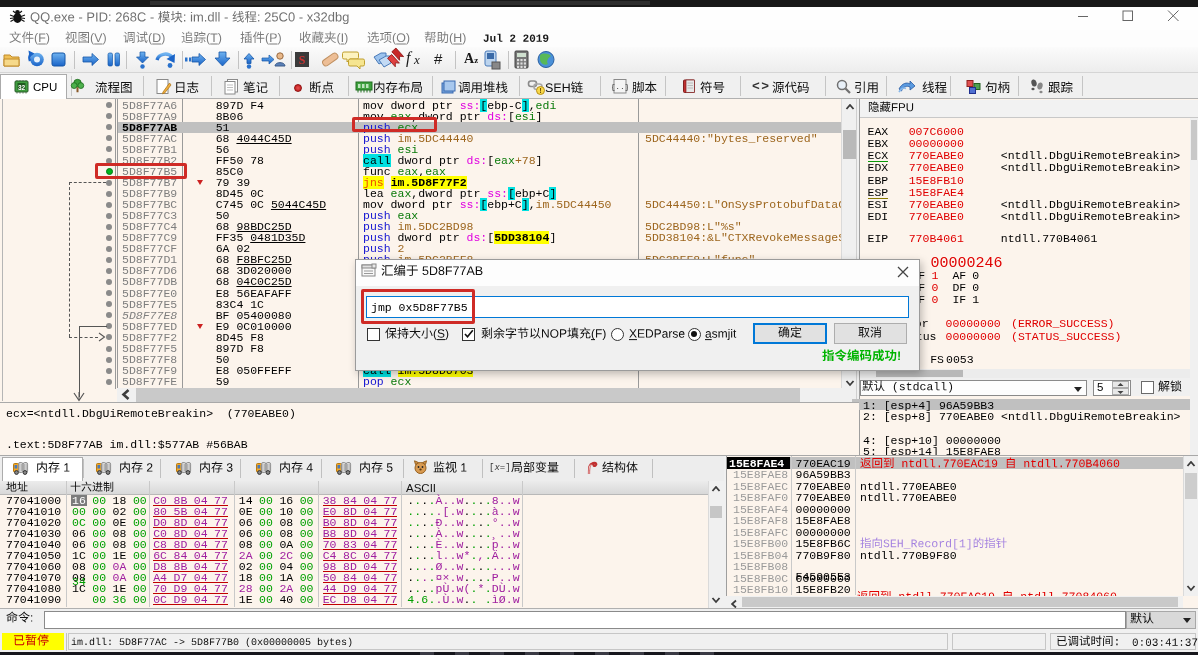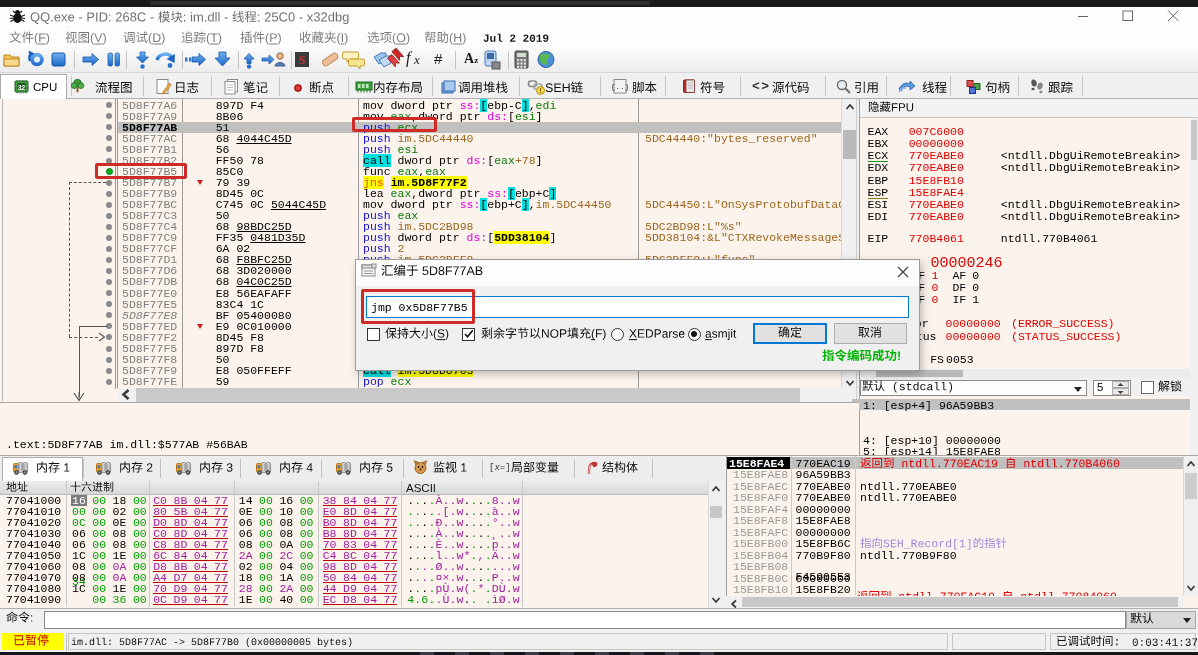--- a/index.html
+++ b/index.html
@@ -492,25 +492,27 @@
     <svg style="position:absolute;left:1115px;top:380.5px" width="11" height="15" viewBox="0 0 11 15">
       <path d="M2.5 5 L5.5 2 L8.5 5 Z" fill="#444"></path>
       <path d="M2.5 10 L5.5 13 L8.5 10 Z" fill="#444"></path>
     </svg>
     <div style="position:absolute;left:1140.5px;top:381px;width:13px;height:13px;background:#fff;border:1px solid #6a6a6a;"></div>
     <svg style="position:absolute;left:1158px;top:381px;overflow:visible;" width="26" height="17">
       <path fill="#111" d="M3.1 3.3V4.7H2.1V3.3ZM3.8 3.3H4.9V4.7H3.8ZM1.9 2.6C2.1 2.2 2.4 1.8 2.5 1.3H4.1C3.9 1.7 3.8 2.2 3.6 2.6ZM2.3 -0.5C1.9 1 1.2 2.4 0.4 3.3C0.6 3.5 0.9 3.7 1.1 3.9L1.3 3.5V5.8C1.3 7.1 1.2 8.9 0.4 10.2C0.6 10.3 0.9 10.5 1.1 10.6C1.6 9.8 1.8 8.7 2 7.7H3.1V9.9H3.8V7.7H4.9V9.5C4.9 9.6 4.8 9.7 4.7 9.7C4.6 9.7 4.3 9.7 3.9 9.7C4 9.9 4.1 10.2 4.1 10.5C4.7 10.5 5.1 10.4 5.3 10.3C5.6 10.2 5.6 9.9 5.6 9.5V2.6H4.4C4.7 2.1 4.9 1.4 5.1 0.9L4.6 0.6L4.5 0.6H2.8C2.9 0.3 3 -0 3.1 -0.3ZM3.1 5.4V7H2C2.1 6.6 2.1 6.1 2.1 5.8V5.4ZM3.8 5.4H4.9V7H3.8ZM7 4.1C6.8 5.1 6.4 6.1 5.9 6.8C6.1 6.9 6.5 7 6.6 7.2C6.8 6.8 7.1 6.4 7.2 6H8.6V7.4H6.1V8.2H8.6V10.5H9.4V8.2H11.5V7.4H9.4V6H11.2V5.2H9.4V4.1H8.6V5.2H7.5C7.6 4.9 7.7 4.5 7.8 4.2ZM6.1 0.1V0.9H7.8C7.6 2 7.1 3 5.9 3.5C6 3.7 6.3 4 6.4 4.2C7.8 3.5 8.4 2.3 8.6 0.9H10.3C10.3 2.3 10.2 2.9 10 3C10 3.1 9.9 3.1 9.7 3.1C9.5 3.1 9.1 3.1 8.6 3.1C8.7 3.3 8.8 3.6 8.8 3.8C9.3 3.9 9.8 3.9 10.1 3.8C10.4 3.8 10.6 3.7 10.7 3.5C11 3.2 11.1 2.5 11.2 0.5C11.2 0.3 11.2 0.1 11.2 0.1Z M19.7 4.2V6.3C19.7 7.5 19.4 9 16.4 9.9C16.6 10.1 16.9 10.4 17 10.6C20.1 9.5 20.5 7.8 20.5 6.3V4.2ZM20.1 8.9C21.1 9.4 22.4 10.1 23 10.5L23.6 9.9C22.9 9.4 21.6 8.8 20.6 8.3ZM17.3 0.3C17.8 0.9 18.2 1.8 18.4 2.4L19.2 2C18.9 1.4 18.5 0.6 18 -0.1ZM22.3 -0C22 0.6 21.5 1.6 21.1 2.1L21.8 2.4C22.2 1.8 22.7 1 23.1 0.3ZM14.1 -0.4C13.8 0.7 13.1 1.8 12.4 2.5C12.5 2.7 12.8 3.1 12.9 3.3C13.3 2.8 13.7 2.3 14 1.7H17V0.9H14.5C14.7 0.5 14.8 0.2 14.9 -0.2ZM12.8 5.5V6.3H14.4V8.6C14.4 9.2 13.9 9.7 13.7 9.9C13.8 10 14.1 10.3 14.2 10.5C14.4 10.3 14.8 10.1 16.9 8.9C16.9 8.7 16.8 8.4 16.7 8.1L15.3 8.9V6.3H16.9V5.5H15.3V3.9H16.7V3H13.3V3.9H14.4V5.5ZM19.7 -0.6V2.7H17.5V8.4H18.4V3.6H21.9V8.3H22.8V2.7H20.6V-0.6Z"></path>
     </svg>
     <div style="position:absolute;left:852px;top:398.7px;width:338px;height:11.6px;background:#c0c0c0;"></div>
     <div class="m" style="position:absolute;left:863px;top:399.7px;color:#000;font-size:11.5px;">1: [esp+4] 96A59BB3</div>
+    <div class="m" style="position:absolute;left:863px;top:411.3px;color:#000;font-size:11.5px;">2: [esp+8] 770EABE0 &lt;ntdll.DbgUiRemoteBreakin&gt;</div>
     <div class="m" style="position:absolute;left:863px;top:434.5px;color:#000;font-size:11.5px;">4: [esp+10] 00000000</div>
     <div class="m" style="position:absolute;left:863px;top:446.09999999999997px;color:#000;font-size:11.5px;">5: [esp+14] 15E8FAE8</div>
     <div style="position:absolute;left:1190px;top:118px;width:8px;height:337px;background:#f0f0f0;"></div>
     <div style="position:absolute;left:1191px;top:120px;width:6px;height:40px;background:#c8c8c8;"></div>
     <div style="position:absolute;left:0;top:401.5px;width:858.5px;height:54.5px;background:#fcf4ec;border-top:1px solid #a9a9a9;"></div>
+    <div class="m" style="position:absolute;left:6px;top:407.5px;color:#000;font-size:11.5px;">ecx=&lt;ntdll.DbgUiRemoteBreakin&gt;  (770EABE0)</div>
     <div class="m" style="position:absolute;left:6px;top:438.5px;color:#000;font-size:11.5px;">.text:5D8F77AB im.dll:$577AB #56BAB</div>
     <div style="position:absolute;left:0;top:455.2px;width:1198px;height:1px;background:#a8a8a8;"></div>
     <div style="position:absolute;left:0;top:456px;width:723.5px;height:151.5px;background:#ededed;"></div>
     <div style="position:absolute;left:82.5px;top:459px;width:1px;height:19px;background:#c0c0c0;"></div>
     <div style="position:absolute;left:160.3px;top:459px;width:1px;height:19px;background:#c0c0c0;"></div>
     <div style="position:absolute;left:240.4px;top:459px;width:1px;height:19px;background:#c0c0c0;"></div>
     <div style="position:absolute;left:320.5px;top:459px;width:1px;height:19px;background:#c0c0c0;"></div>
     <div style="position:absolute;left:402.5px;top:459px;width:1px;height:19px;background:#c0c0c0;"></div>
     <div style="position:absolute;left:482.2px;top:459px;width:1px;height:19px;background:#c0c0c0;"></div>
     <div style="position:absolute;left:573.8px;top:459px;width:1px;height:19px;background:#c0c0c0;"></div>

